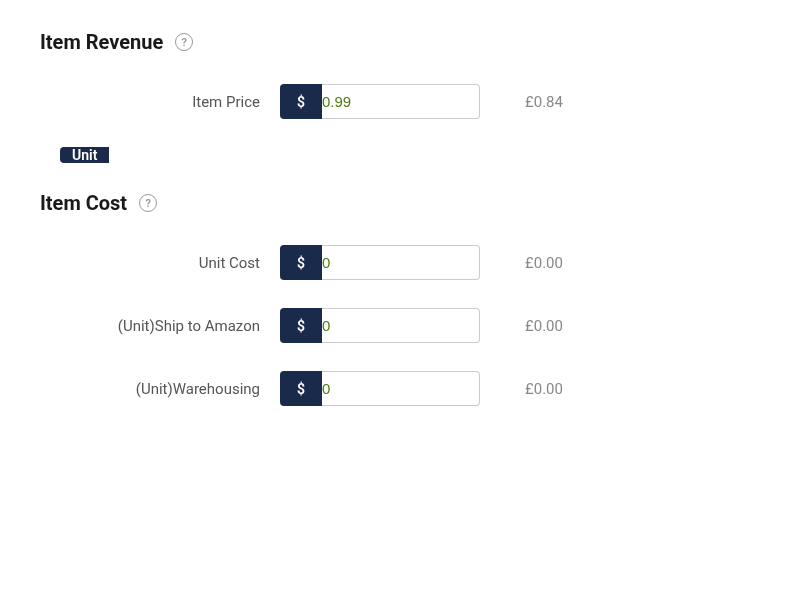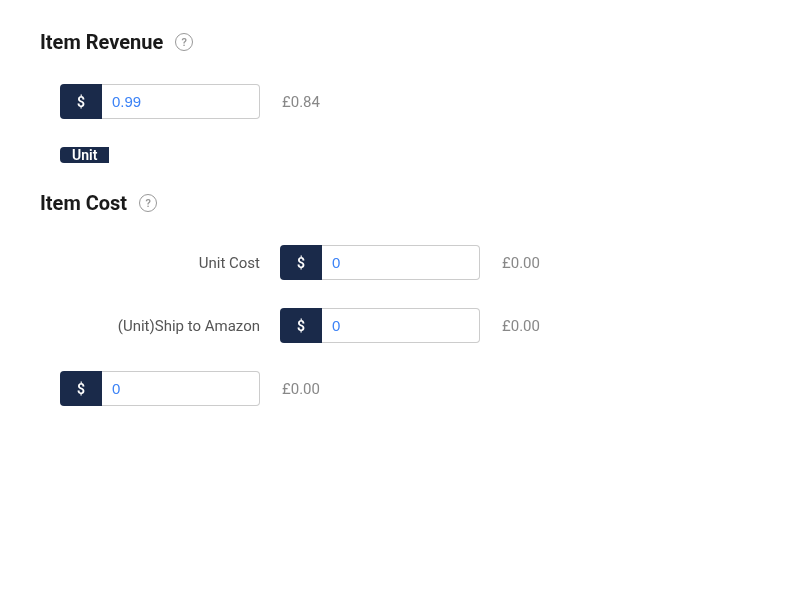--- a/index.html
+++ b/index.html
@@ -77,49 +77,50 @@
       justify-content: center;
       border-radius: 4px 0 0 4px;
       min-width: 42px;
       user-select: none;
     }
 
     .input-field {
       border: 1px solid #ccc;
       border-left: none;
       border-radius: 0 4px 4px 0;
-      padding: 8px 10px;
+      padding: 8px 0;
       font-size: 15px;
-      color: #3b82f6;
+      color: #4d7c0f;
       width: 100%;
       outline: none;
     }
 
     .field-converted {
-      margin-left: 22px;
+      margin-left: 45px;
       font-size: 15px;
       color: #888;
       min-width: 60px;
     }
 
     .section-gap {
       margin-top: 10px;
       margin-bottom: 20px;
     }
   </style>
 </head>
 <body>
 
 <div>
   <div class="section-title">
     <span>Item Revenue</span>
     <span class="help-icon">?</span>
   </div>
 
   <div class="field-row">
+    <div class="field-label">Item Price</div>
     <div class="input-group">
       <div class="input-prefix">$</div>
       <input class="input-field" type="text" value="0.99" style="">
     </div>
     <div class="field-converted">£0.84</div>
   </div>
 
   <div class="field-row">
     <div class="input-group">
       <div class="input-prefix">Unit</div>
@@ -146,19 +147,20 @@
   <div class="field-row">
     <div class="field-label">(Unit)Ship to Amazon</div>
     <div class="input-group">
       <div class="input-prefix">$</div>
       <input class="input-field" type="text" value="0" style="">
     </div>
     <div class="field-converted">£0.00</div>
   </div>
 
   <div class="field-row">
+    <div class="field-label">(Unit)Warehousing</div>
     <div class="input-group">
       <div class="input-prefix">$</div>
       <input class="input-field" type="text" value="0" style="">
     </div>
     <div class="field-converted">£0.00</div>
   </div>
 </div>
 
 </body></html>

